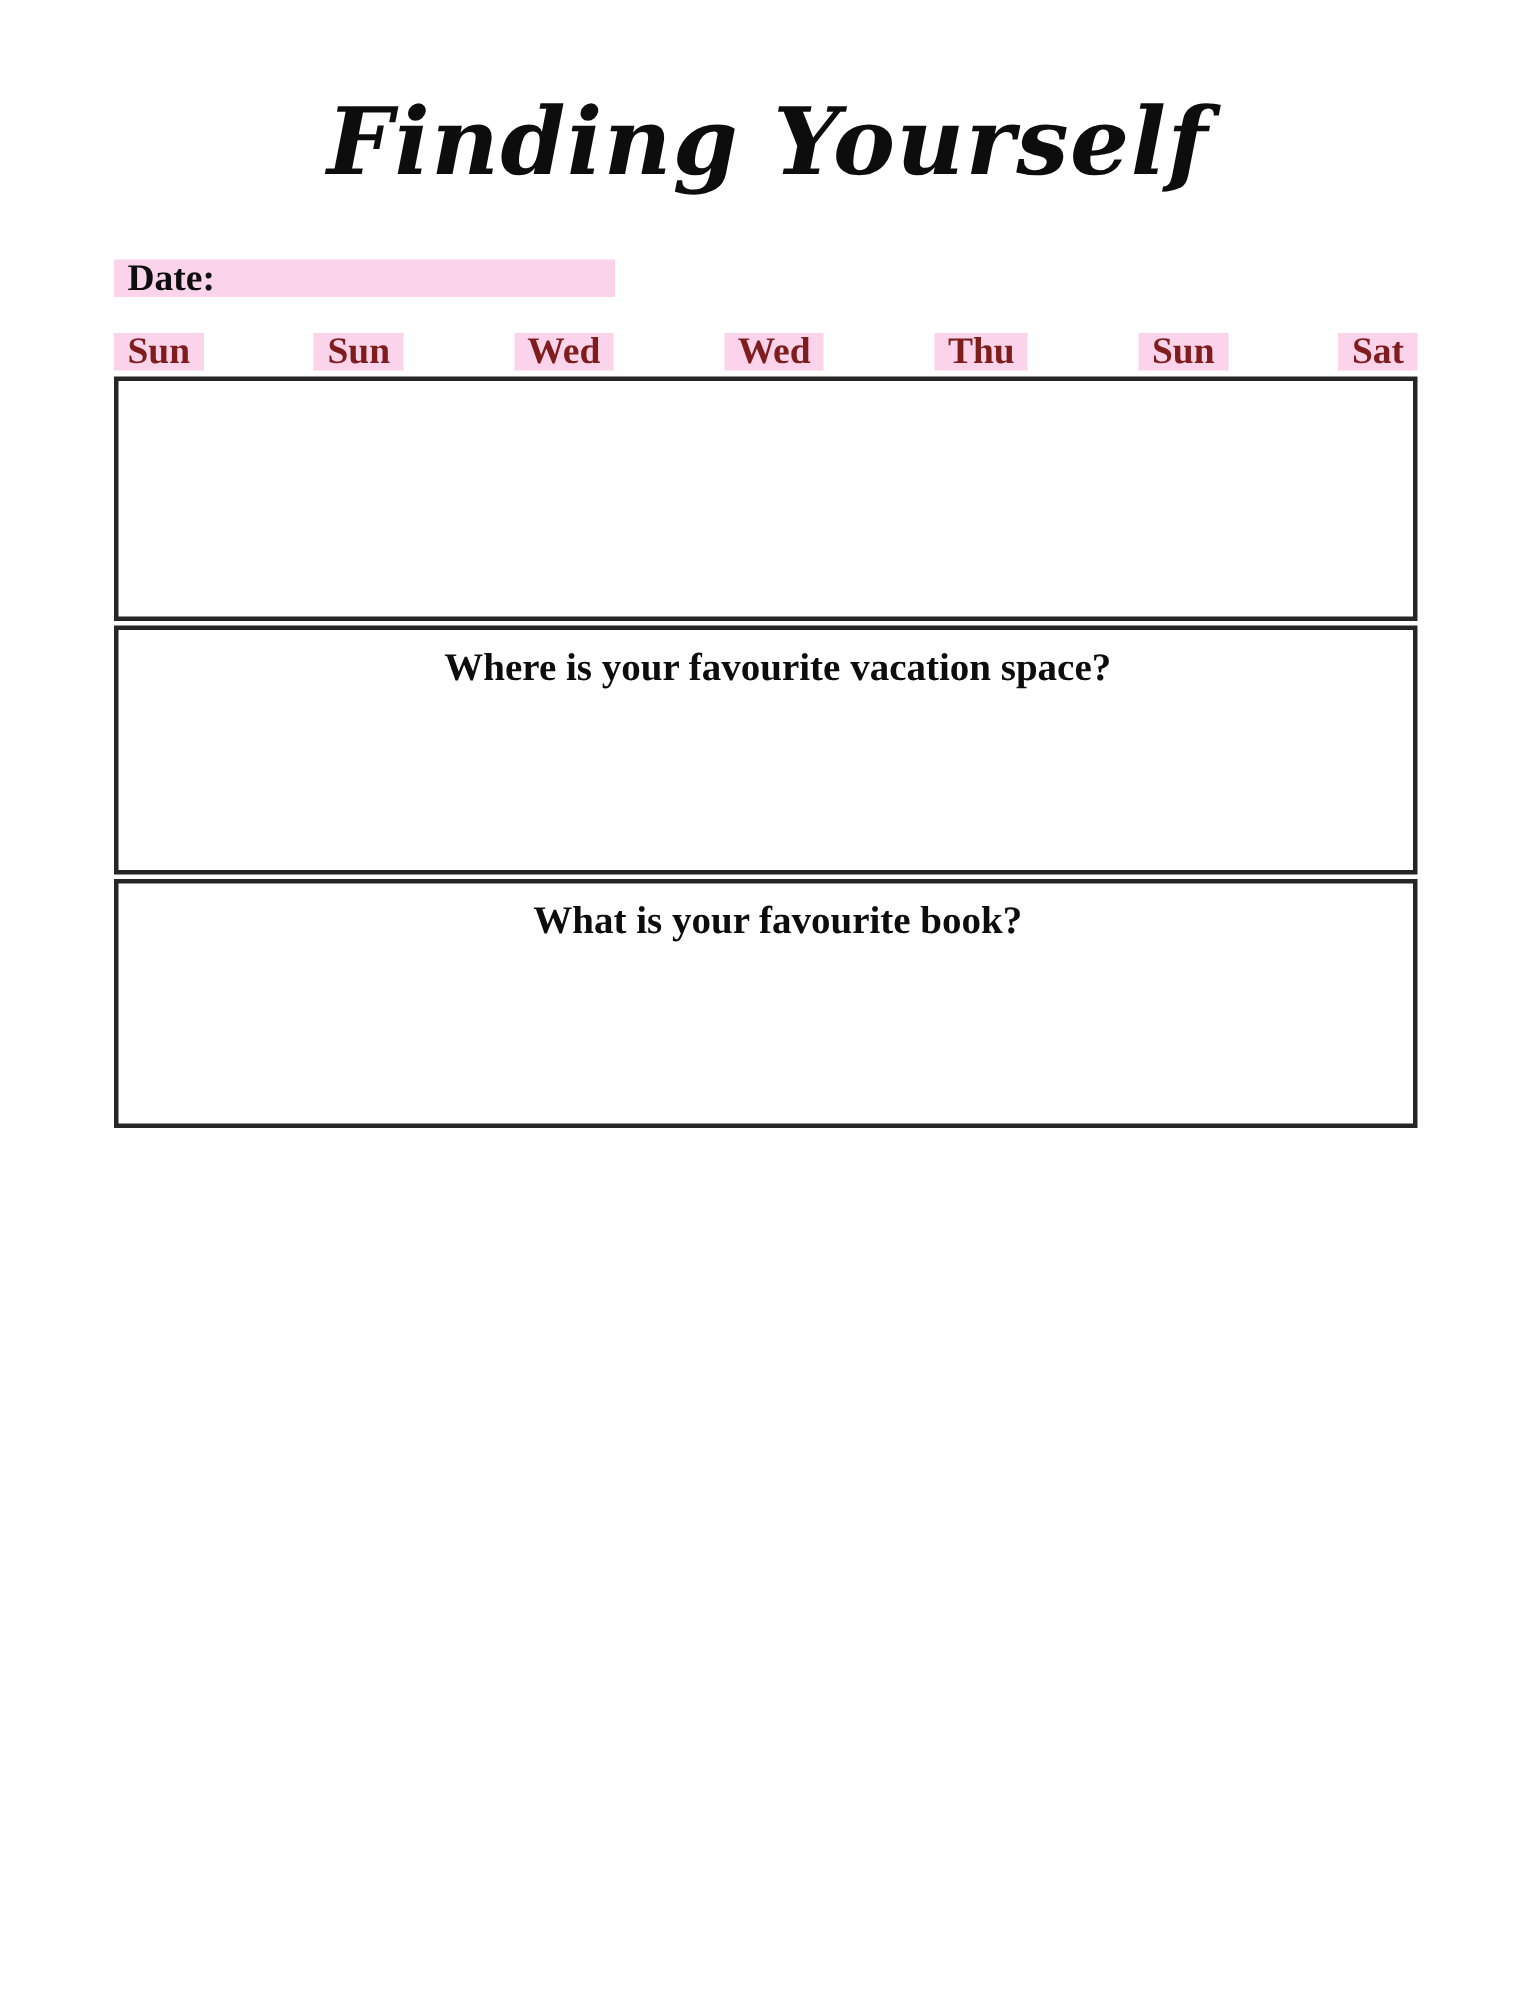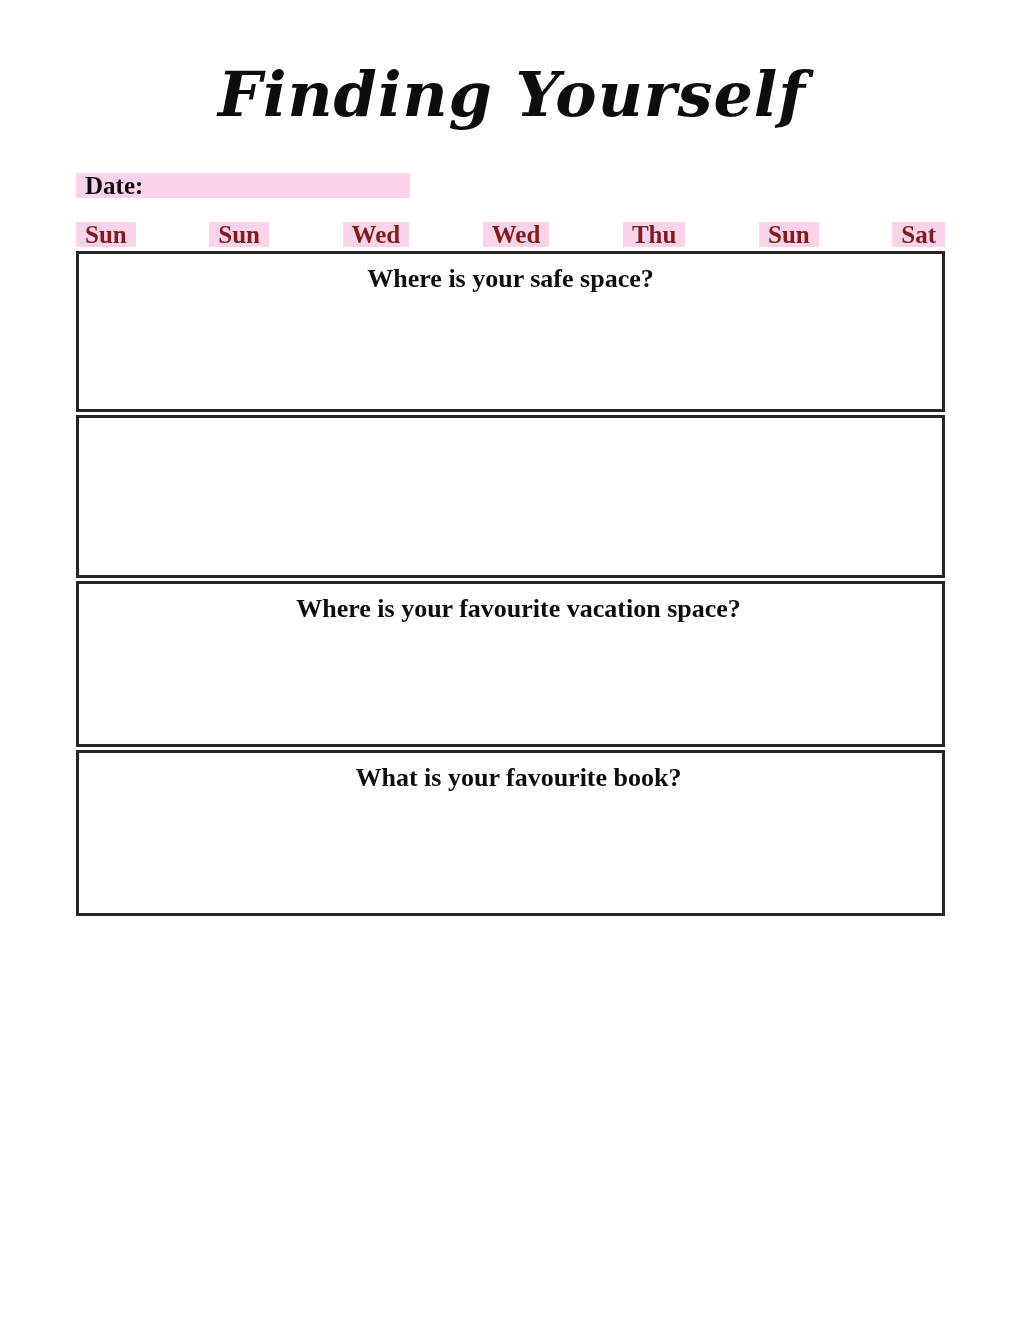--- a/index.html
+++ b/index.html
@@ -159,24 +159,20 @@
       </div>
       <div class="day-chip">
         <span>Sat</span>
       </div>
     </div>
 
   </div>
 
   <div class="boxes">
 
-    <div class="qbox h-161">
-      <div class="qbox-title">Where is your safe space?</div>
-      <div class="qbox-answer"></div>
-    </div>
 
     <div class="qbox h-163">
       <div class="qbox-answer"></div>
     </div>
 
 
     <div class="qbox h-166">
       <div class="qbox-title">Where is your favourite vacation space?</div>
       <div class="qbox-answer"></div>
     </div>

